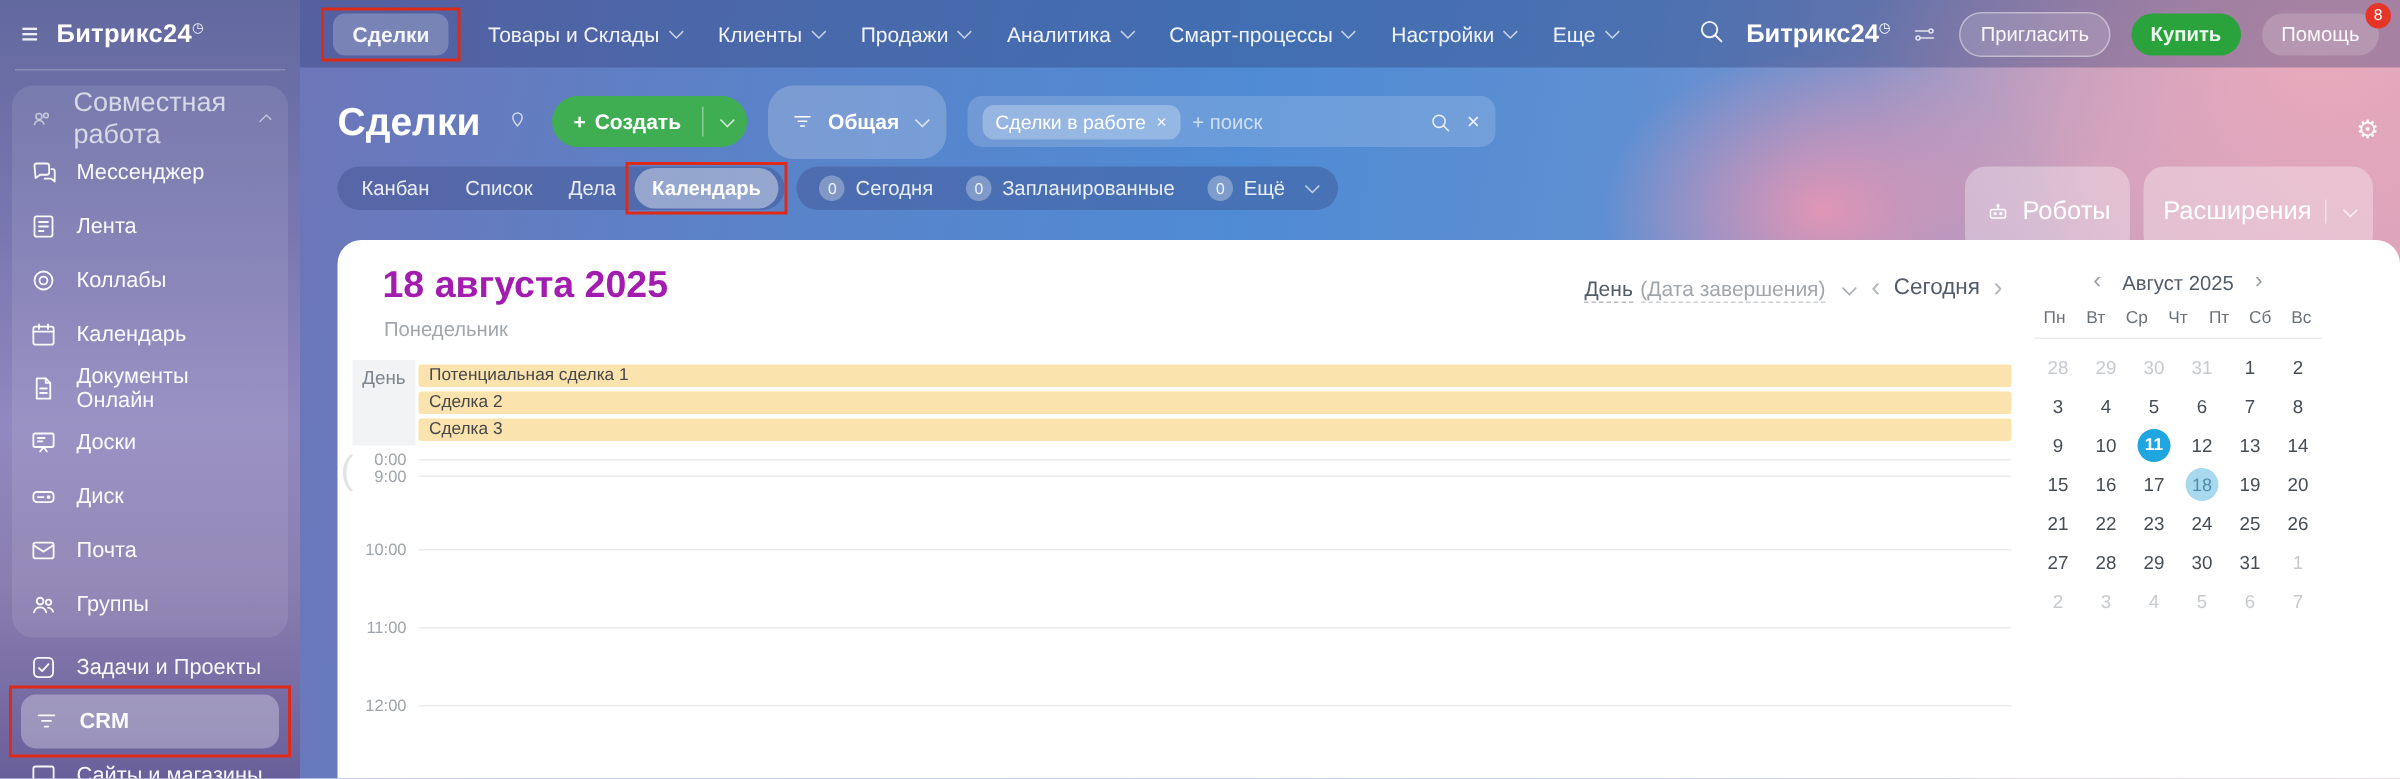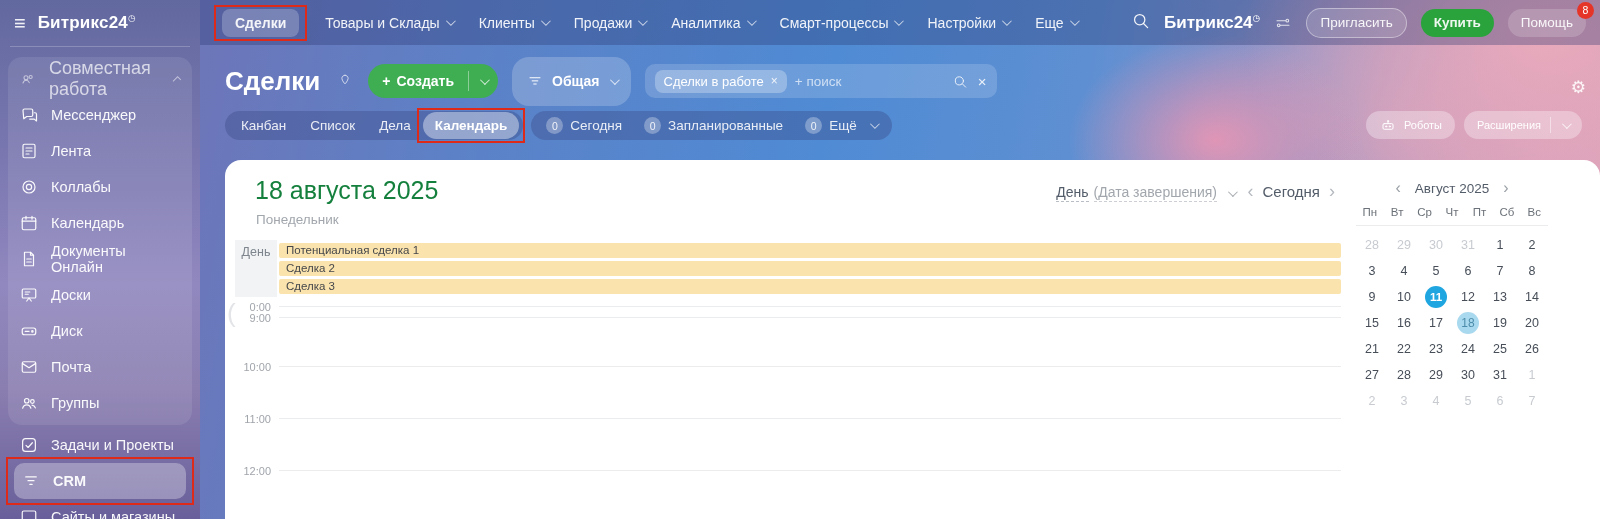--- a/index.html
+++ b/index.html
@@ -69,27 +69,27 @@
   .sb-icons .x{font-size:15px;cursor:pointer;}
   .gear-tr{position:absolute;right:14px;top:32px;font-size:17px;opacity:.9;cursor:pointer;}
 
   .tabs-row{position:absolute;left:25px;top:66px;display:flex;gap:8px;height:29px;}
   .tab-group{display:flex;align-items:center;background:rgba(58,74,134,.38);border-radius:15px;padding:0 4px;}
   .tab{padding:0 12px;font-size:13.5px;color:rgba(255,255,255,.88);display:flex;align-items:center;height:29px;cursor:pointer;position:relative;white-space:nowrap;}
   .tab.sel{background:rgba(255,255,255,.4);border-radius:15px;color:#fff;font-weight:bold;height:27px;}
   .cnt{display:flex;align-items:center;gap:7px;padding:0 11px;font-size:13.5px;color:rgba(255,255,255,.88);cursor:pointer;white-space:nowrap;}
   .cnt .num{width:17px;height:17px;border-radius:50%;background:rgba(255,255,255,.3);display:flex;align-items:center;justify-content:center;font-size:10.5px;}
   .hero-actions{position:absolute;right:18px;top:66px;display:flex;gap:9px;}
-  .act-pill{display:flex;align-items:center;gap:7px;height:28px;background:rgba(255,255,255,.32);border-radius:14px;padding:0 13px;font-size:11px;cursor:pointer;}
+  .act-pill{display:flex;align-items:center;gap:7px;height:28px;background:rgba(255,255,255,.32);border-radius:14px;padding:16px 13px;font-size:17px;cursor:pointer;}
   .act-pill .sep{width:1px;height:16px;background:rgba(255,255,255,.45);margin:0 2px;}
   .act-pill svg.si{width:15px;height:15px;}
 
   
   .panel{position:absolute;left:225px;right:0;top:160px;bottom:0;background:#fff;border-radius:16px 16px 0 0;z-index:6;color:#535c69;}
-  .cal-date{position:absolute;left:30px;top:16px;font-size:25px;font-weight:normal;color:#15803d;margin:0;}
+  .cal-date{position:absolute;left:30px;top:16px;font-size:25px;font-weight:bold;color:#a21caf;margin:0;}
   .cal-weekday{position:absolute;left:31px;top:52px;font-size:13.5px;color:#a2a7ad;}
   .view-switch{position:absolute;right:365px;top:24px;display:flex;align-items:center;gap:5px;font-size:14px;cursor:pointer;white-space:nowrap;}
   .view-switch .vm{color:#535c69;border-bottom:1px dashed #b9bec4;padding-bottom:1px;}
   .view-switch .vn{color:#a2a7ad;border-bottom:1px dashed #ccd0d4;padding-bottom:1px;}
   .view-switch .chev{color:#8a9097;}
   .today-nav{position:absolute;right:265px;top:22px;display:flex;align-items:center;gap:9px;font-size:15px;}
   .today-nav .arr{color:#b4b9bf;font-size:18px;cursor:pointer;line-height:1;}
   .today-nav .lbl{color:#535c69;cursor:pointer;}
 
   .allday-label{position:absolute;left:10px;top:80px;width:42px;height:57px;background:#f1f3f5;font-size:12.5px;color:#7e858d;display:flex;justify-content:center;padding-top:5px;box-sizing:border-box;}

